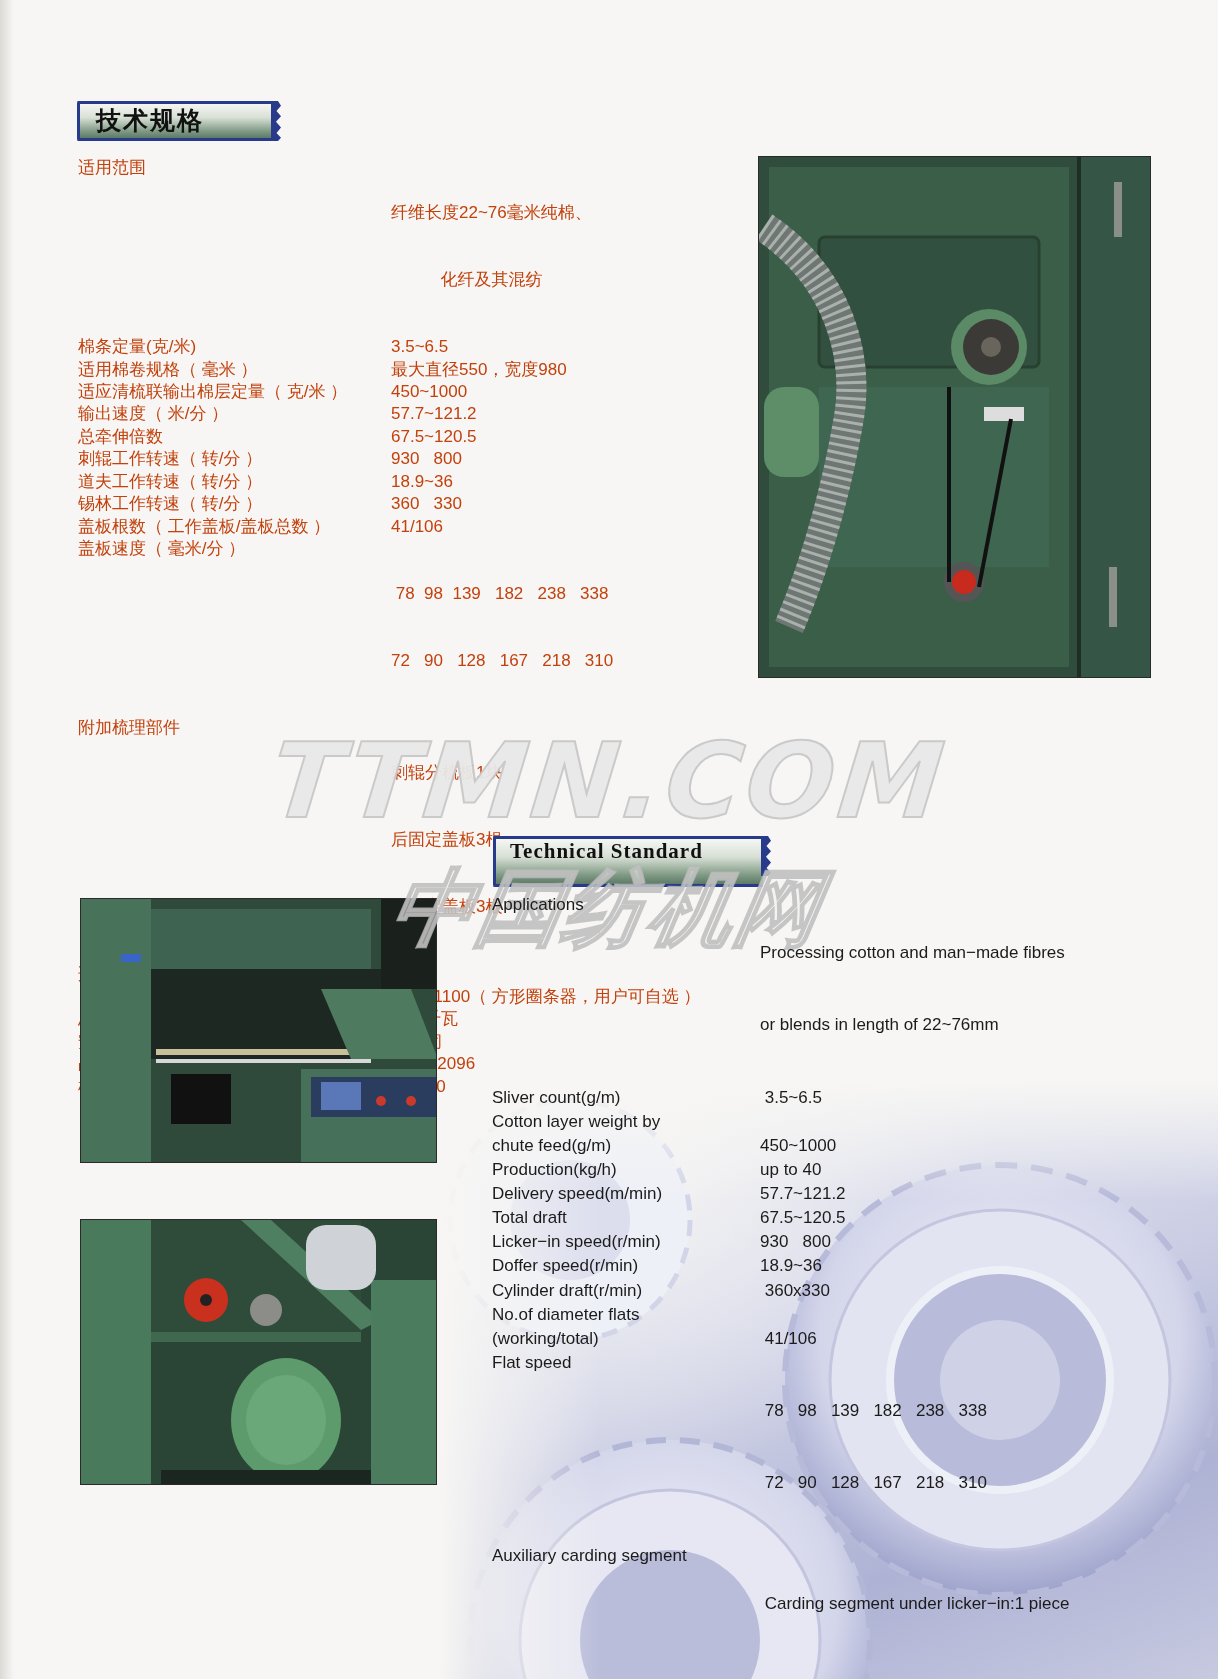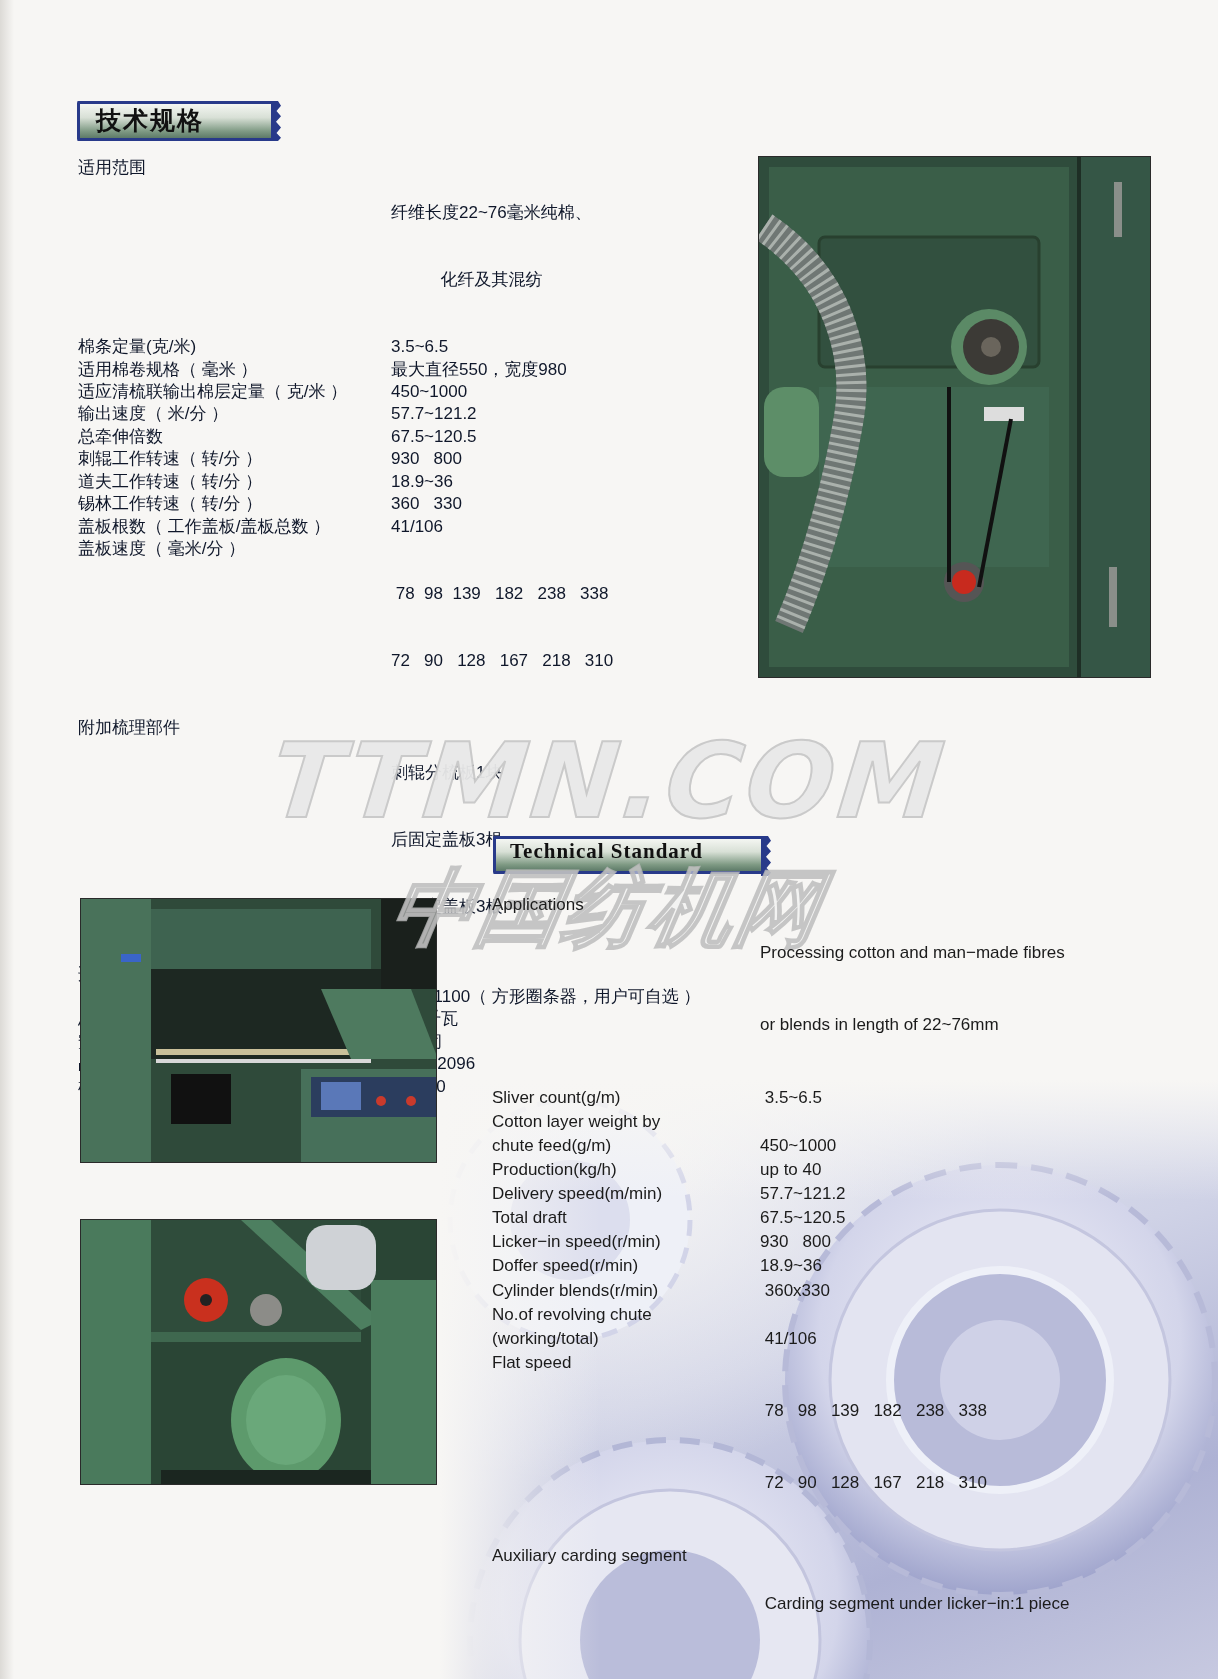--- a/index.html
+++ b/index.html
@@ -46,30 +46,30 @@
   .section-header .tear {
     position: absolute; right: -8px; top: -3px; width: 10px; height: 40px;
     background: #283a8a;
     clip-path: polygon(0 0, 70% 0, 100% 12%, 55% 25%, 100% 38%, 50% 52%, 100% 66%, 55% 80%, 100% 92%, 70% 100%, 0 100%);
   }
   .zh-header { left: 77px; top: 101px; width: 196px; }
   .zh-header .title {
     font-family: "DejaVu Serif", serif; font-weight: bold; font-size: 25px;
     color: #111; padding-left: 16px; letter-spacing: 2px;
   }
-  .en-header { left: 493px; top: 836px; width: 270px; height: 38px; }
+  .en-header { left: 493px; top: 836px; width: 270px; height: 51px; }
   .en-header .title {
     font-family: "Liberation Serif", "DejaVu Serif", serif; font-weight: bold; font-size: 21px;
     color: #111; padding-left: 14px; letter-spacing: 1px;
   }
 
   
   .spec { position: absolute; }
   .row { display: flex; align-items: flex-start; }
-  .zh-spec { left: 78px; top: 157px; font-size: 17px; line-height: 22.4px; color: #0f172a; }
+  .zh-spec { left: 78px; top: 157px; font-size: 17px; line-height: 22.4px; color: #c2410c; }
   .zh-spec .label { width: 313px; white-space: pre; }
   .zh-spec .value { white-space: pre; text-align: center; }
   .zh-spec .sub { width: 97px; white-space: pre; }
   .zh-spec .main { width: 216px; white-space: pre; }
 
   .en-spec { left: 492px; top: 893px; font-size: 17px; line-height: 24.1px; color: #1b1b1b; }
   .en-spec .label { width: 268px; white-space: pre; }
   .en-spec .value { white-space: pre; }
 
   
@@ -317,25 +317,25 @@
   </div>
   <div class="row">
     <div class="label">Licker−in speed(r/min)</div>
     <div class="value">930   800</div>
   </div>
   <div class="row">
     <div class="label">Doffer speed(r/min)</div>
     <div class="value">18.9~36</div>
   </div>
   <div class="row">
-    <div class="label">Cylinder blends(r/min)</div>
+    <div class="label">Cylinder draft(r/min)</div>
     <div class="value"> 360x330</div>
   </div>
   <div class="row">
-    <div class="label">No.of revolving chute</div>
+    <div class="label">No.of diameter flats</div>
     <div class="value"></div>
   </div>
   <div class="row">
     <div class="label">(working/total)</div>
     <div class="value"> 41/106</div>
   </div>
   <div class="row">
     <div class="label">Flat speed</div>
     <div class="value">
       <div> 78   98   139   182   238   338</div>

